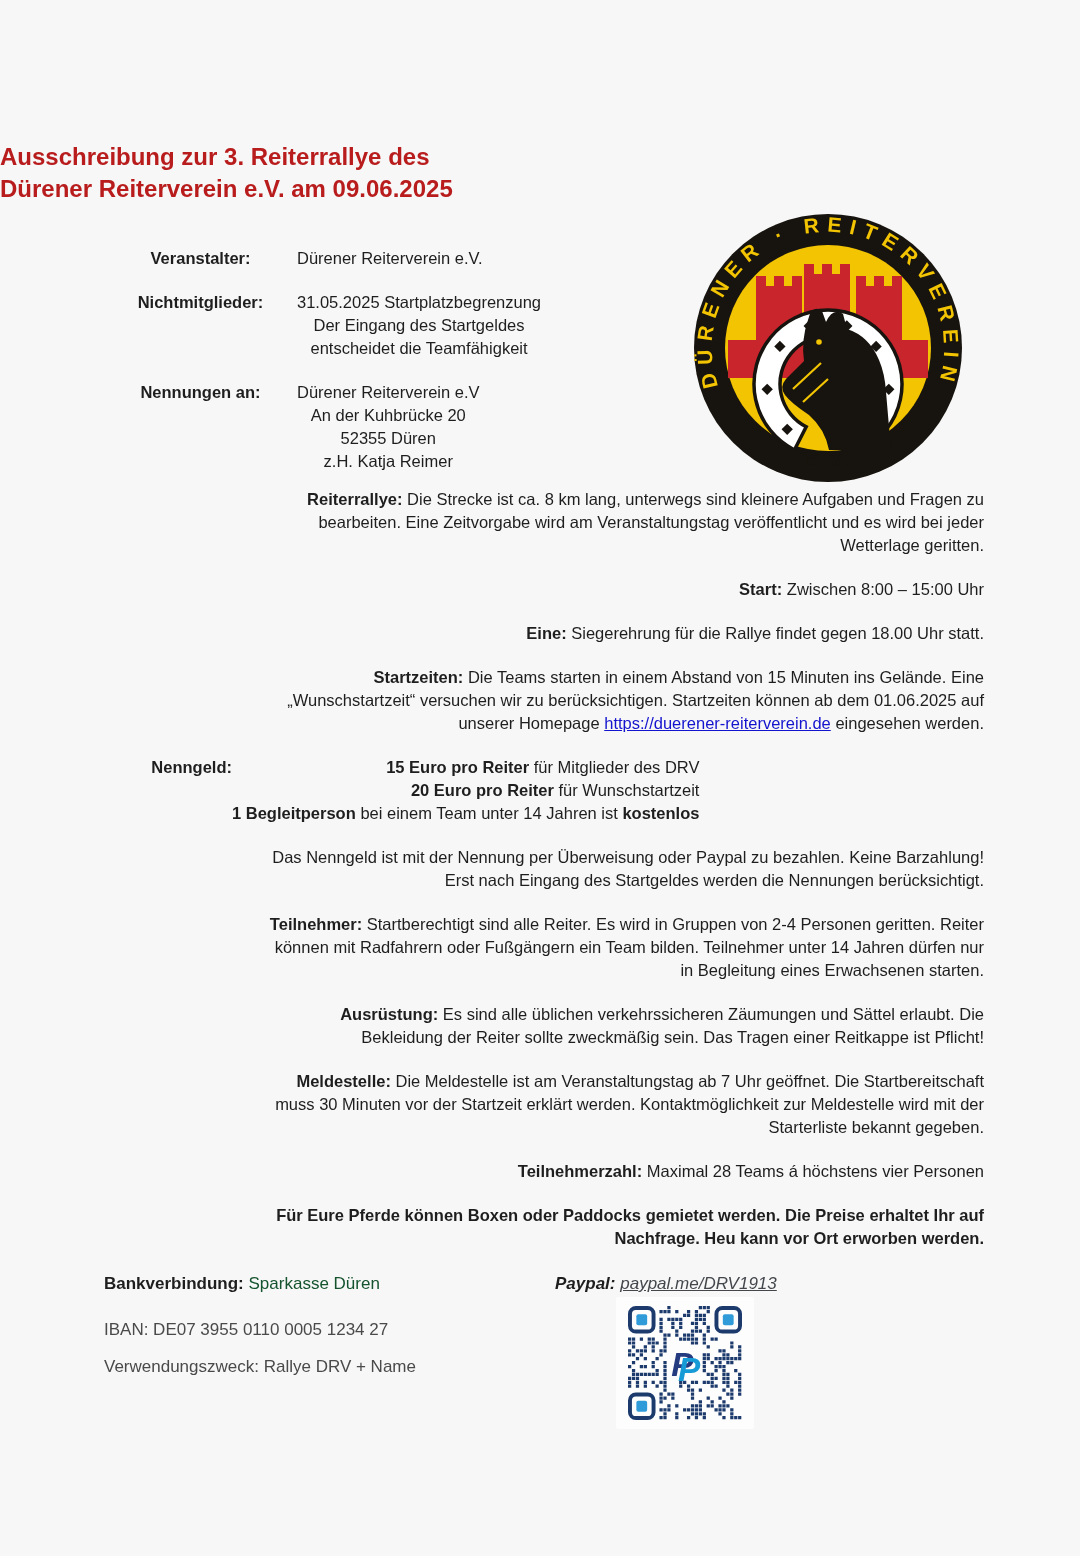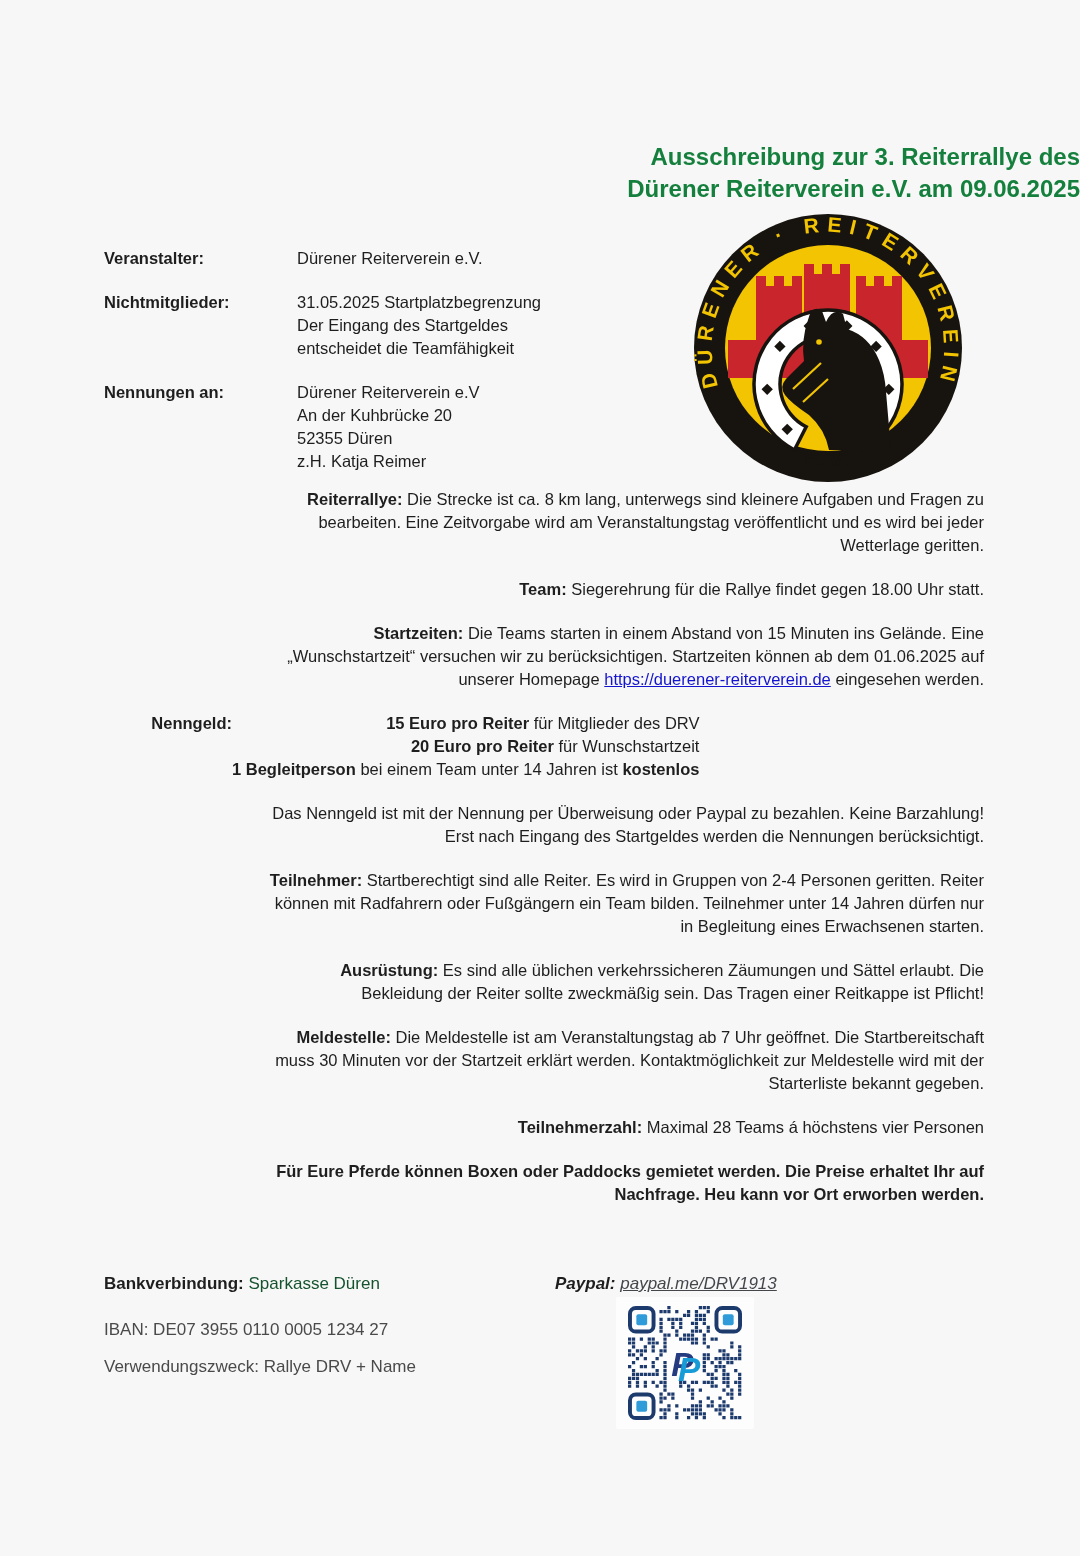--- a/index.html
+++ b/index.html
@@ -1,25 +1,25 @@
 <!DOCTYPE html>
 <html><head>
 <meta charset="utf-8">
 <style>
   html,body{margin:0;padding:0;background:#f7f7f7;}
   .page{
     position:relative;width:1080px;height:1556px;background:#f7f7f7;
     font-family:"Liberation Sans","DejaVu Sans",sans-serif;color:#1e1e1e;overflow:hidden;
   }
   .title{
-    position:absolute;top:141px;left:0;width:1080px;text-align:right;
-    font-size:24px;line-height:32px;font-weight:bold;color:#15803d;
+    position:absolute;top:141px;left:0;width:1080px;text-align:left;
+    font-size:24px;line-height:32px;font-weight:bold;color:#b91c1c;
   }
   .logo{position:absolute;left:692px;top:212px;width:272px;height:272px;}
-  .info{position:absolute;left:104px;top:247px;width:580px;font-size:16.5px;line-height:23px;}
+  .info{position:absolute;left:104px;top:247px;width:580px;font-size:16.5px;line-height:23px;text-align:center;}
   .info-row{display:flex;margin-bottom:21px;}
   .info-label{width:193px;flex:none;font-weight:bold;}
   .info-value div{display:block;}
   .main{position:absolute;left:104px;top:488px;width:880px;font-size:16.5px;line-height:23px;text-align:right;}
   .main p{margin:0 0 21px 0;}
   .ln{display:block;}
   b{font-weight:bold;}
   .ng{display:flex;}
   .ng-label{width:128px;flex:none;font-weight:bold;}
   a.body-link{color:#1414cf;text-decoration:underline;cursor:pointer;}
@@ -130,23 +130,27 @@
   </div>
 
   <div class="main">
 
     <p>
       <span class="ln"><b>Reiterrallye:</b> <span>Die Strecke ist ca. 8 km lang, unterwegs sind kleinere Aufgaben und Fragen zu</span></span>
       <span class="ln">bearbeiten. Eine Zeitvorgabe wird am Veranstaltungstag veröffentlicht und es wird bei jeder</span>
       <span class="ln">Wetterlage geritten.</span>
     </p>
 
-
-    <p>
-      <b>Team:</b>
+    <p>
+      <b>Start:</b>
+      <span>Zwischen 8:00 – 15:00 Uhr</span>
+    </p>
+
+    <p>
+      <b>Eine:</b>
       <span>Siegerehrung für die Rallye findet gegen 18.00 Uhr statt.</span>
     </p>
 
     <p>
       <span class="ln"><b>Startzeiten:</b> <span>Die Teams starten in einem Abstand von 15 Minuten ins Gelände. Eine</span></span>
       <span class="ln">„Wunschstartzeit“ versuchen wir zu berücksichtigen. Startzeiten können ab dem 01.06.2025 auf</span>
       <span class="ln"><span>unserer Homepage</span>
         <a class="body-link">https://duerener-reiterverein.de</a>
         <span>eingesehen werden.</span></span>
     </p>

